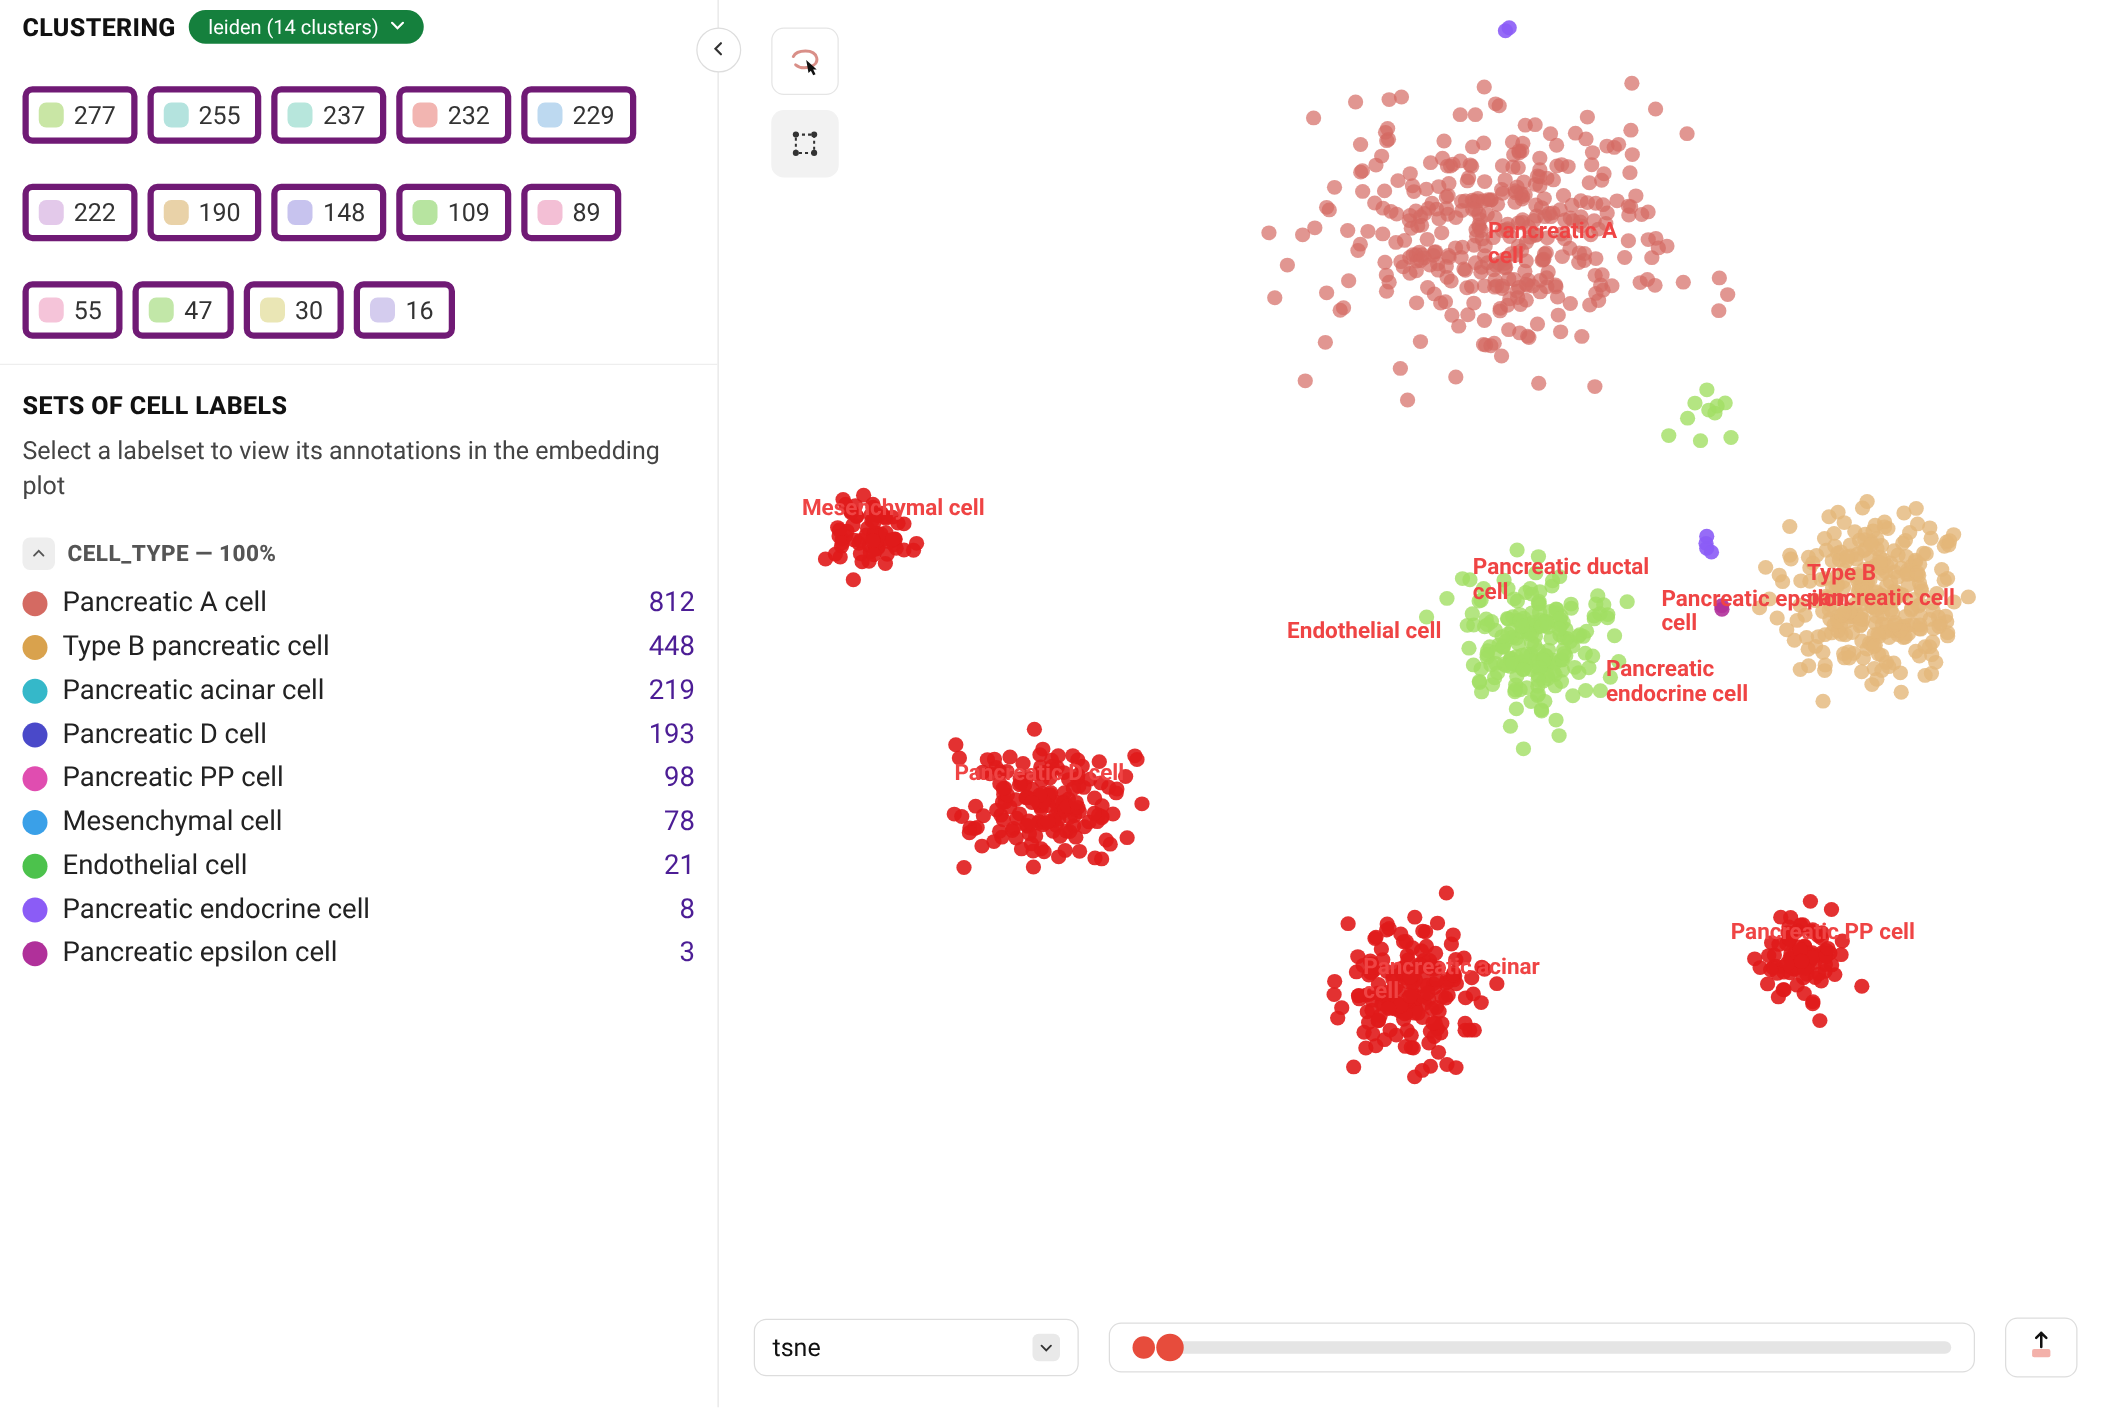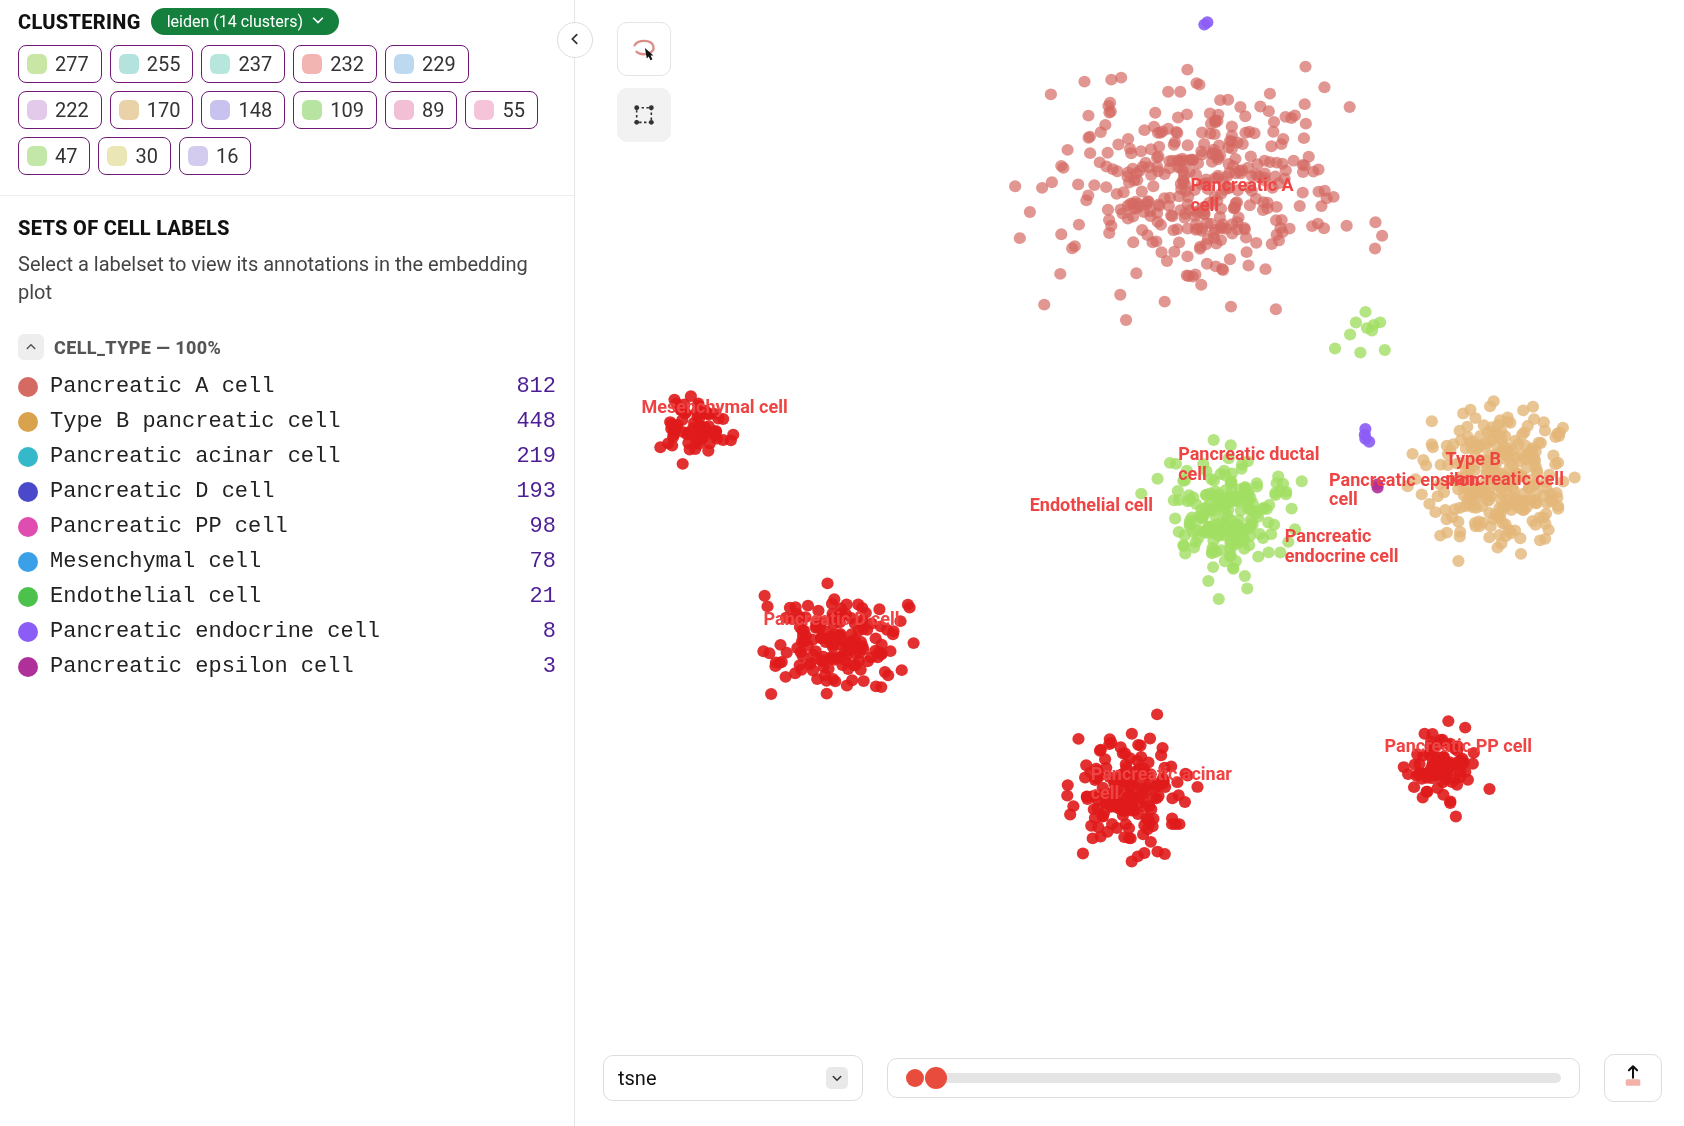--- a/index.html
+++ b/index.html
@@ -43,30 +43,31 @@
     cursor: pointer;
   }
   .cluster-pill svg { width: 14px; height: 14px; }
   .chips {
     display: flex;
     flex-wrap: wrap;
     gap: 8px;
     margin-bottom: 20px;
   }
   .chip {
-    border: 1px solid #701a75;
+    border: 5px solid #701a75;
     border-radius: 8px;
     padding: 6px 12px 6px 8px;
     display: flex;
     align-items: center;
     gap: 8px;
     font-size: 20px;
     color: #333;
     cursor: pointer;
     background: #fff;
+    margin-top: 24px;
   }
   .swatch {
     width: 20px;
     height: 20px;
     border-radius: 6px;
     display: inline-block;
   }
   .hr { height:1px; background:#eee; margin: 0 -18px 20px -18px; }
   .section-title {
     font-size: 20px;
@@ -92,21 +93,21 @@
     background: #eee;
     display:flex;align-items:center;justify-content:center;
     cursor:pointer;
   }
   .labelset-title {
     font-size: 18px;
     font-weight: 800;
     color: #555;
     letter-spacing: 0.4px;
   }
-  .label-list { display:flex; flex-direction:column; gap: 10px; font-family: Liberation Mono, monospace; }
+  .label-list { display:flex; flex-direction:column; gap: 10px; }
   .label-row {
     display:flex;
     align-items:center;
     justify-content: space-between;
     font-size: 22px;
     color:#222;
     cursor:pointer;
   }
   .label-left { display:flex; align-items:center; gap: 12px; }
   .dot { width:20px; height:20px; border-radius:50%; display:inline-block; }
@@ -260,21 +261,21 @@
         <div class="chip">
           <span class="swatch" style="background:#bdd9f0"></span>
     <span>229</span>
         </div>
         <div class="chip">
           <span class="swatch" style="background:#e3c9ea"></span>
     <span>222</span>
         </div>
         <div class="chip">
           <span class="swatch" style="background:#e9d2a8"></span>
-    <span>170</span>
+    <span>190</span>
         </div>
         <div class="chip">
           <span class="swatch" style="background:#c7c3ee"></span>
     <span>148</span>
         </div>
         <div class="chip">
           <span class="swatch" style="background:#b7e4a0"></span>
     <span>109</span>
         </div>
         <div class="chip">

